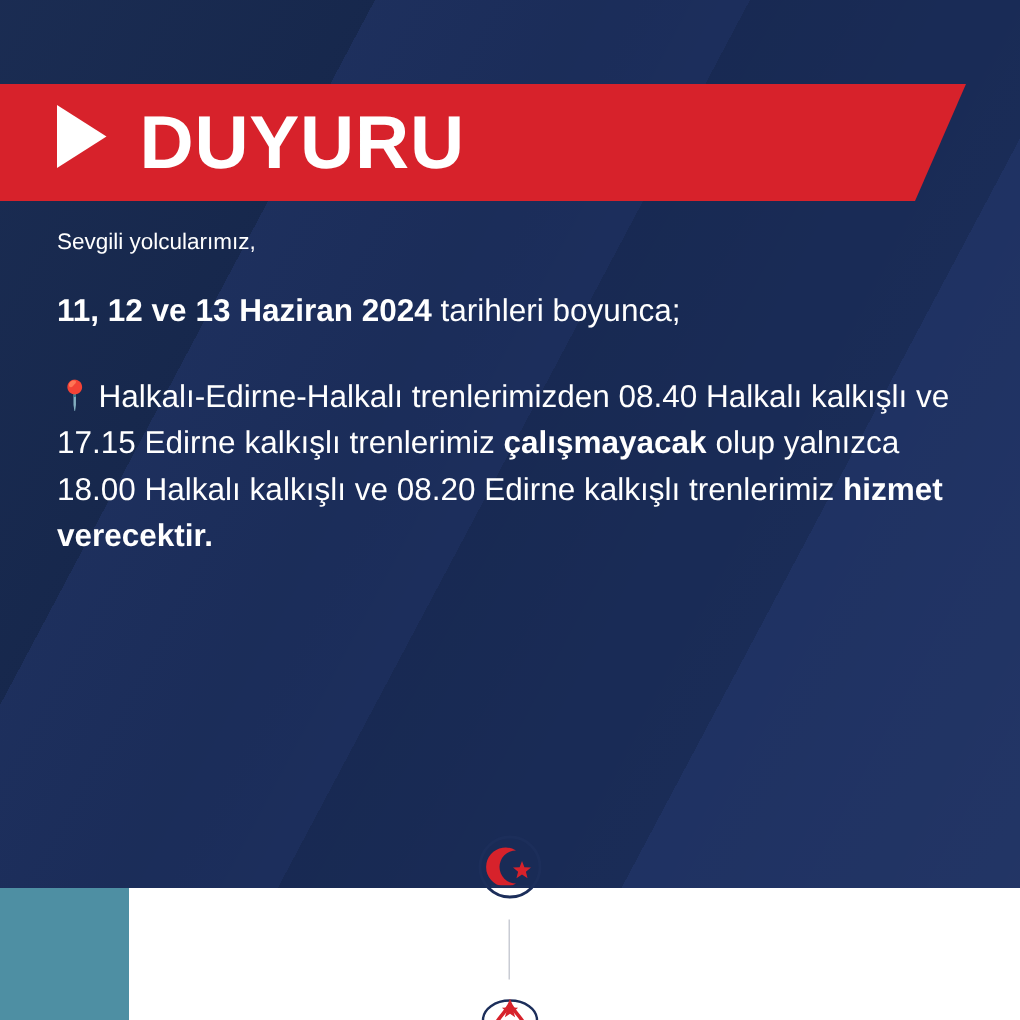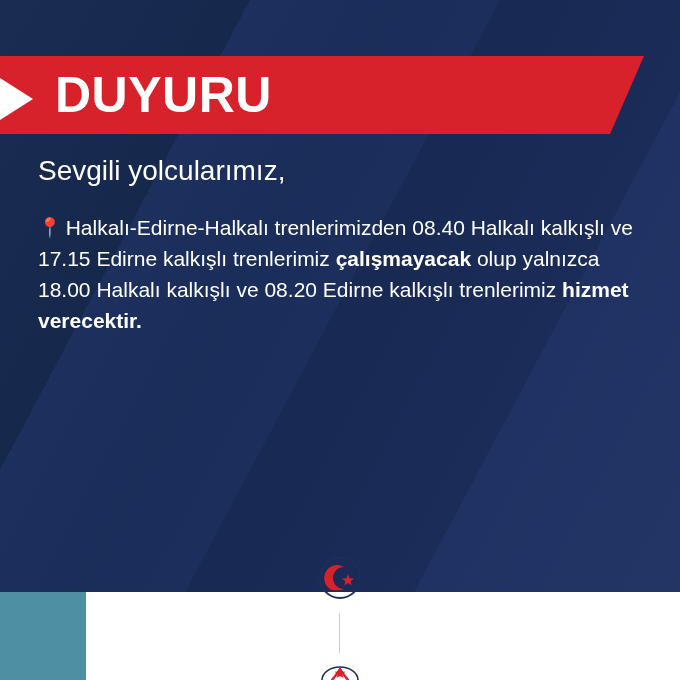--- a/index.html
+++ b/index.html
@@ -45,21 +45,22 @@
     top: 56px;
     width: 644px;
     height: 78px;
     background: #d7222b;
     clip-path: polygon(0 0, 644px 0, 610px 78px, 0 78px);
     display: flex;
     align-items: center;
   }
   .banner-inner {
     display: flex;
-    align-items: flex-end;
+    align-items: flex-start;
+    padding-left: 38px;
   }
   .play-triangle {
     width: 0; height: 0;
     border-top: 21px solid transparent;
     border-bottom: 21px solid transparent;
     border-left: 33px solid #ffffff;
     margin-right: 22px;
   }
   .banner-title {
     color: #ffffff;
@@ -69,21 +70,21 @@
     line-height: 1;
   }
   .body-text {
     position: absolute;
     left: 38px;
     top: 152px;
     width: 600px;
     color: #ffffff;
   }
   .greeting {
-    font-size: 28px;
+    font-size: 15px;
     line-height: 1.35;
     margin-bottom: 22px;
   }
   .dates {
     font-size: 21px;
     line-height: 1.35;
     margin-bottom: 26px;
   }
   .dates b { font-weight: bold; }
   .para {
@@ -189,20 +190,23 @@
       <div class="banner-inner">
         <div class="play-triangle"></div>
         <div class="banner-title">DUYURU</div>
       </div>
     </div>
 
     <div class="body-text">
 
       <div class="greeting">Sevgili yolcularımız,</div>
 
+      <div class="dates">
+        <b>11, 12 ve 13 Haziran 2024</b><span> tarihleri boyunca;</span>
+      </div>
 
 
       <div class="para second">
         <span class="pin">📍</span><span>Halkalı-Edirne-Halkalı trenlerimizden 08.40 Halkalı kalkışlı ve 17.15 Edirne kalkışlı trenlerimiz </span><b>çalışmayacak</b><span> olup yalnızca 18.00 Halkalı kalkışlı ve 08.20 Edirne kalkışlı trenlerimiz </span><b>hizmet verecektir.</b>
       </div>
 
     </div>
 
     <div class="footer">
       <div class="footer-accent"></div>

